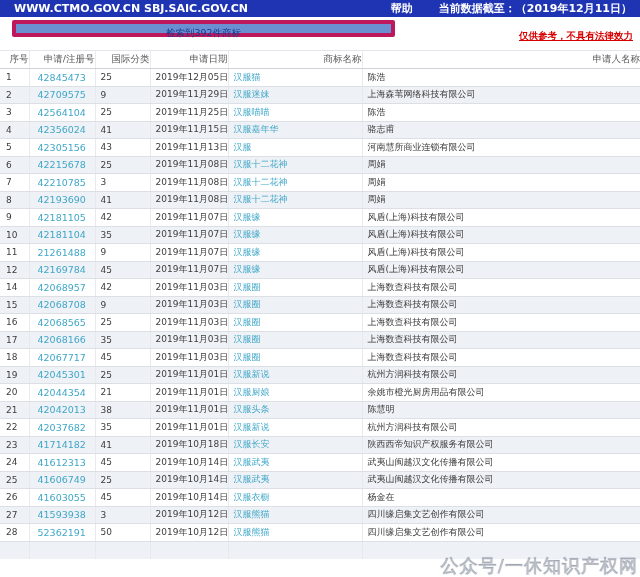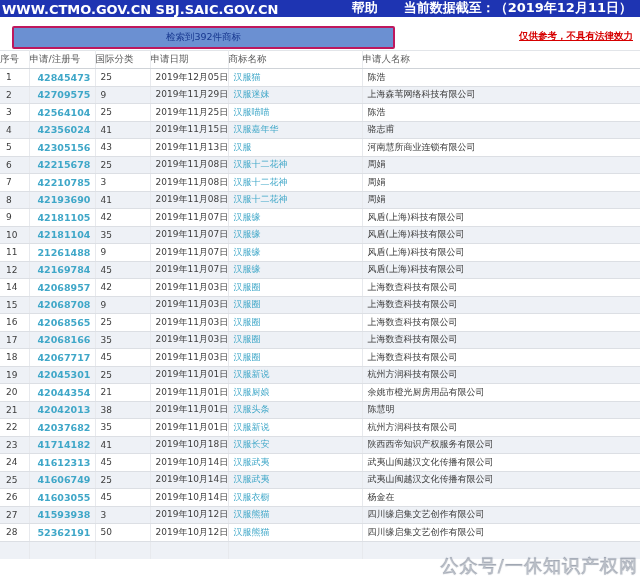--- a/index.html
+++ b/index.html
@@ -6,56 +6,56 @@
   html,body { background:#888; }
   .page {
     width:640px; height:577px; position:relative; overflow:hidden;
     background:#fff; font-family:"DejaVu Sans","Liberation Sans",sans-serif;
     margin:0 auto;
   }
   
   .topbar {
     position:absolute; left:0; top:0; width:640px; height:17px;
     background:#1e34b2; color:#fff;
-    display:flex; justify-content:space-between; align-items:flex-end;
-    padding:0 8px 0 2px; font-size:13px; font-weight:bold; white-space:nowrap;
+    display:flex; justify-content:space-between; align-items:center;
+    padding:0 8px 0 14px; font-size:11px; font-weight:bold; white-space:nowrap;
   }
   .topbar-right { display:flex; gap:26px; align-items:center; }
   .topbar-right .help { cursor:pointer; }
   
   .notice { position:absolute; left:0; top:17px; width:640px; height:33px; background:#fff; }
   .count-btn {
-    position:absolute; left:12px; top:9px; width:383px; height:23px;
-    background:#6b90d2; border:2px solid #be185d; border-radius:2px;
+    position:absolute; left:12px; top:3px; width:383px; height:17px;
+    background:#6b90d2; border:4px solid #be185d; border-radius:2px;
     color:#17378f; font-size:9.5px; line-height:17px; text-align:center; cursor:pointer;
   }
   .disclaimer {
     position:absolute; right:7px; top:13px;
     color:#d60000; font-size:9.5px; font-weight:bold; white-space:nowrap;text-decoration:underline;
   }
   
   .grid-wrap { position:absolute; left:0; top:50px; width:640px; height:527px; overflow:hidden; }
   table.grid { width:640px; border-collapse:collapse; table-layout:fixed; }
   .grid col.c0{width:29px} .grid col.c1{width:66px} .grid col.c2{width:55px}
   .grid col.c3{width:78px} .grid col.c4{width:134px} .grid col.c5{width:278px}
   .grid th {
     height:18px; font-size:9.5px; font-weight:normal; color:#5a5a5a;
-    text-align:left; background:#fff;
+    text-align:right; background:#fff;
     border-top:1px solid #e2e5e9; border-bottom:1px solid #cfd3d8;
     border-right:1px solid #e9ebee; white-space:nowrap; overflow:hidden;
   }
   .grid th:last-child, .grid td:last-child { border-right:none; }
   .grid td {
     height:17.5px; font-size:9px; color:#3c3c3c; background:transparent;
     border-bottom:1px solid #dcdfe4; border-right:1px solid #e7e9ed;
     white-space:nowrap; overflow:hidden; padding-left:5px; vertical-align:middle;
   }
   .grid tbody tr:nth-child(even) td { background:#eef1f6; }
   .grid td.c-seq { padding-left:6px; }
-  .grid td.c-regno { padding-left:8px; font-size:9.5px;font-weight:bold; }
+  .grid td.c-regno { padding-left:8px; font-size:9.5px; }
   .grid td.link { color:#3fa7c8; cursor:pointer; }
   .grid tr.partial td { border-bottom:none; }
   
   .watermark {
     position:absolute; right:2px; bottom:-1px;
     font-size:18px; font-weight:bold; white-space:nowrap; pointer-events:none;
     color:rgba(130,140,155,0.38);
     text-shadow:0 1px 0 rgba(255,255,255,0.55), 0 0 1px rgba(70,80,100,0.45);
     letter-spacing:1px;
   }

